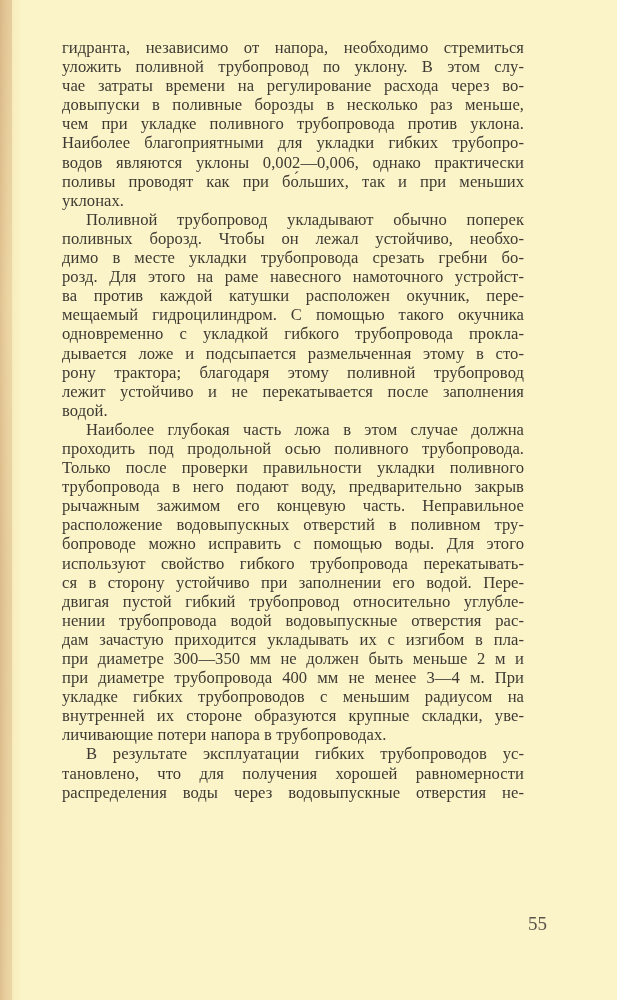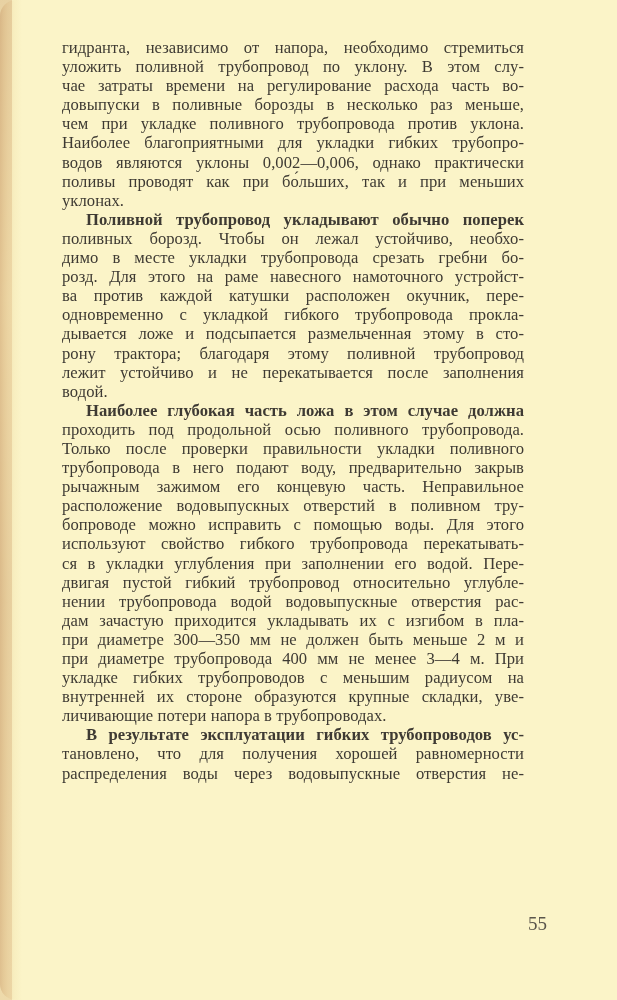--- a/index.html
+++ b/index.html
@@ -13,21 +13,20 @@
       position: relative;
       background: #fbf4c8;
     }
     .page {
       position: absolute;
       left: 0; top: 0;
       width: 617px;
       height: 1000px;
       background: linear-gradient(to right,
         #d9b98a 0px, #e9d2a0 4px, #f3e3b2 8px, #f8eebf 14px, #fbf4c8 22px, #fbf4c8 100%);
-      border-radius: 16px;
     }
     .gutter-shade {
       position: absolute;
       left: 0; top: 0;
       width: 12px; height: 1000px;
       background: linear-gradient(to bottom, #d8b584 0%, #e6c996 30%, #dcbb8a 60%, #e3c593 100%);
       opacity: 0.55;
     }
     .text-block {
       position: absolute;
@@ -45,21 +44,20 @@
       white-space: nowrap;
       text-align: justify;
       text-align-last: justify;
       height: 19.1px;
     }
     .line.last {
       text-align-last: left;
     }
     .line.indent {
       padding-left: 24px;
-      font-weight: bold;
     }
     .page-number {
       position: absolute;
       left: 528px;
       top: 913px;
       font-family: "Liberation Serif", "DejaVu Serif", serif;
       font-size: 19px;
       color: #5a554b;
     }
   </style>
@@ -67,52 +65,53 @@
 <body>
 
 <div class="page">
   <div class="gutter-shade"></div>
 
   <div class="text-block">
 
     <div>
       <span class="line">гидранта, независимо от напора, необходимо стремиться</span>
       <span class="line">уложить поливной трубопровод по уклону. В этом слу-</span>
-      <span class="line">чае затраты времени на регулирование расхода часть во-</span>
+      <span class="line">чае затраты времени на регулирование расхода через во-</span>
       <span class="line">довыпуски в поливные борозды в несколько раз меньше,</span>
       <span class="line">чем при укладке поливного трубопровода против уклона.</span>
       <span class="line">Наиболее благоприятными для укладки гибких трубопро-</span>
       <span class="line">водов являются уклоны 0,002—0,006, однако практически</span>
       <span class="line">поливы проводят как при бо́льших, так и при меньших</span>
       <span class="line last">уклонах.</span>
     </div>
 
     <div>
       <span class="line indent">Поливной трубопровод укладывают обычно поперек</span>
       <span class="line">поливных борозд. Чтобы он лежал устойчиво, необхо-</span>
       <span class="line">димо в месте укладки трубопровода срезать гребни бо-</span>
       <span class="line">розд. Для этого на раме навесного намоточного устройст-</span>
       <span class="line">ва против каждой катушки расположен окучник, пере-</span>
+      <span class="line">мещаемый гидроцилиндром. С помощью такого окучника</span>
       <span class="line">одновременно с укладкой гибкого трубопровода прокла-</span>
       <span class="line">дывается ложе и подсыпается размельченная этому в сто-</span>
       <span class="line">рону трактора; благодаря этому поливной трубопровод</span>
       <span class="line">лежит устойчиво и не перекатывается после заполнения</span>
       <span class="line last">водой.</span>
     </div>
 
     <div>
       <span class="line indent">Наиболее глубокая часть ложа в этом случае должна</span>
       <span class="line">проходить под продольной осью поливного трубопровода.</span>
       <span class="line">Только после проверки правильности укладки поливного</span>
       <span class="line">трубопровода в него подают воду, предварительно закрыв</span>
       <span class="line">рычажным зажимом его концевую часть. Неправильное</span>
       <span class="line">расположение водовыпускных отверстий в поливном тру-</span>
       <span class="line">бопроводе можно исправить с помощью воды. Для этого</span>
       <span class="line">используют свойство гибкого трубопровода перекатывать-</span>
-      <span class="line">ся в укладки углубления при заполнении его водой. Пере-</span>
+      <span class="line">ся в сторону устойчиво при заполнении его водой. Пере-</span>
       <span class="line">двигая пустой гибкий трубопровод относительно углубле-</span>
       <span class="line">нении трубопровода водой водовыпускные отверстия рас-</span>
     </div>
 
     <div>
       <span class="line">дам зачастую приходится укладывать их с изгибом в пла-</span>
       <span class="line">при диаметре 300—350 мм не должен быть меньше 2 м и</span>
       <span class="line">при диаметре трубопровода 400 мм не менее 3—4 м. При</span>
       <span class="line">укладке гибких трубопроводов с меньшим радиусом на</span>
       <span class="line">внутренней их стороне образуются крупные складки, уве-</span>

